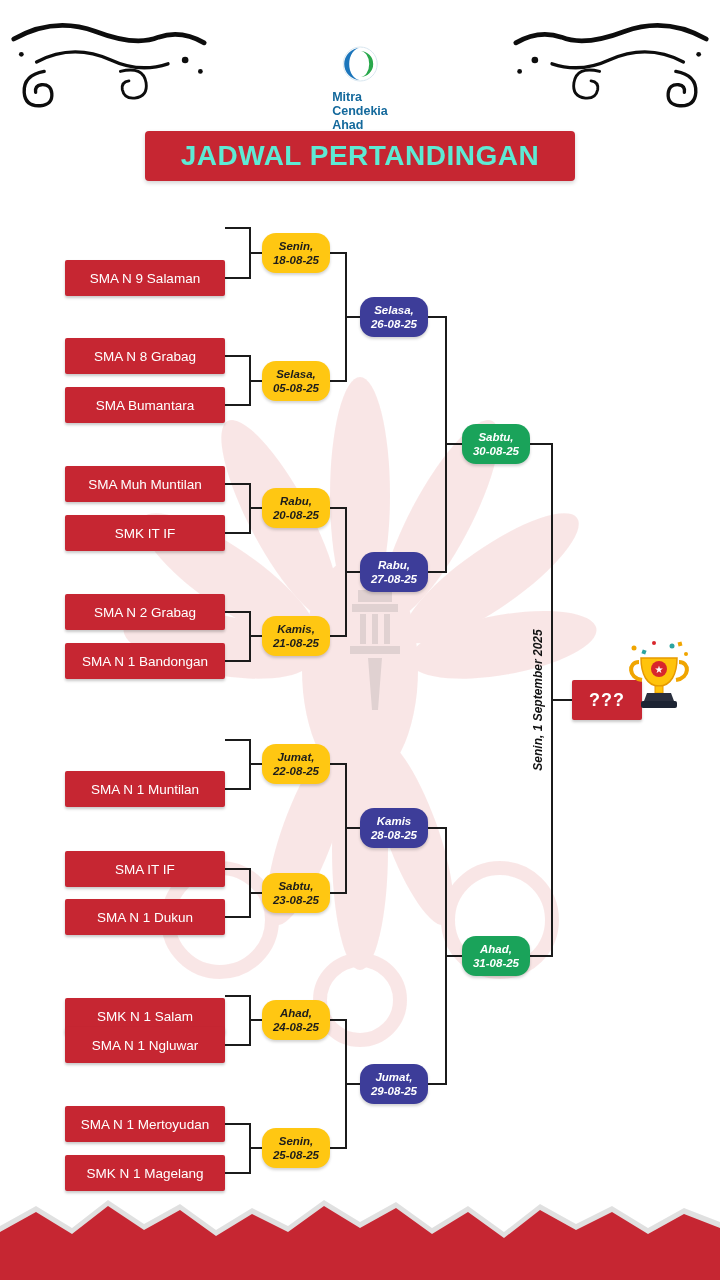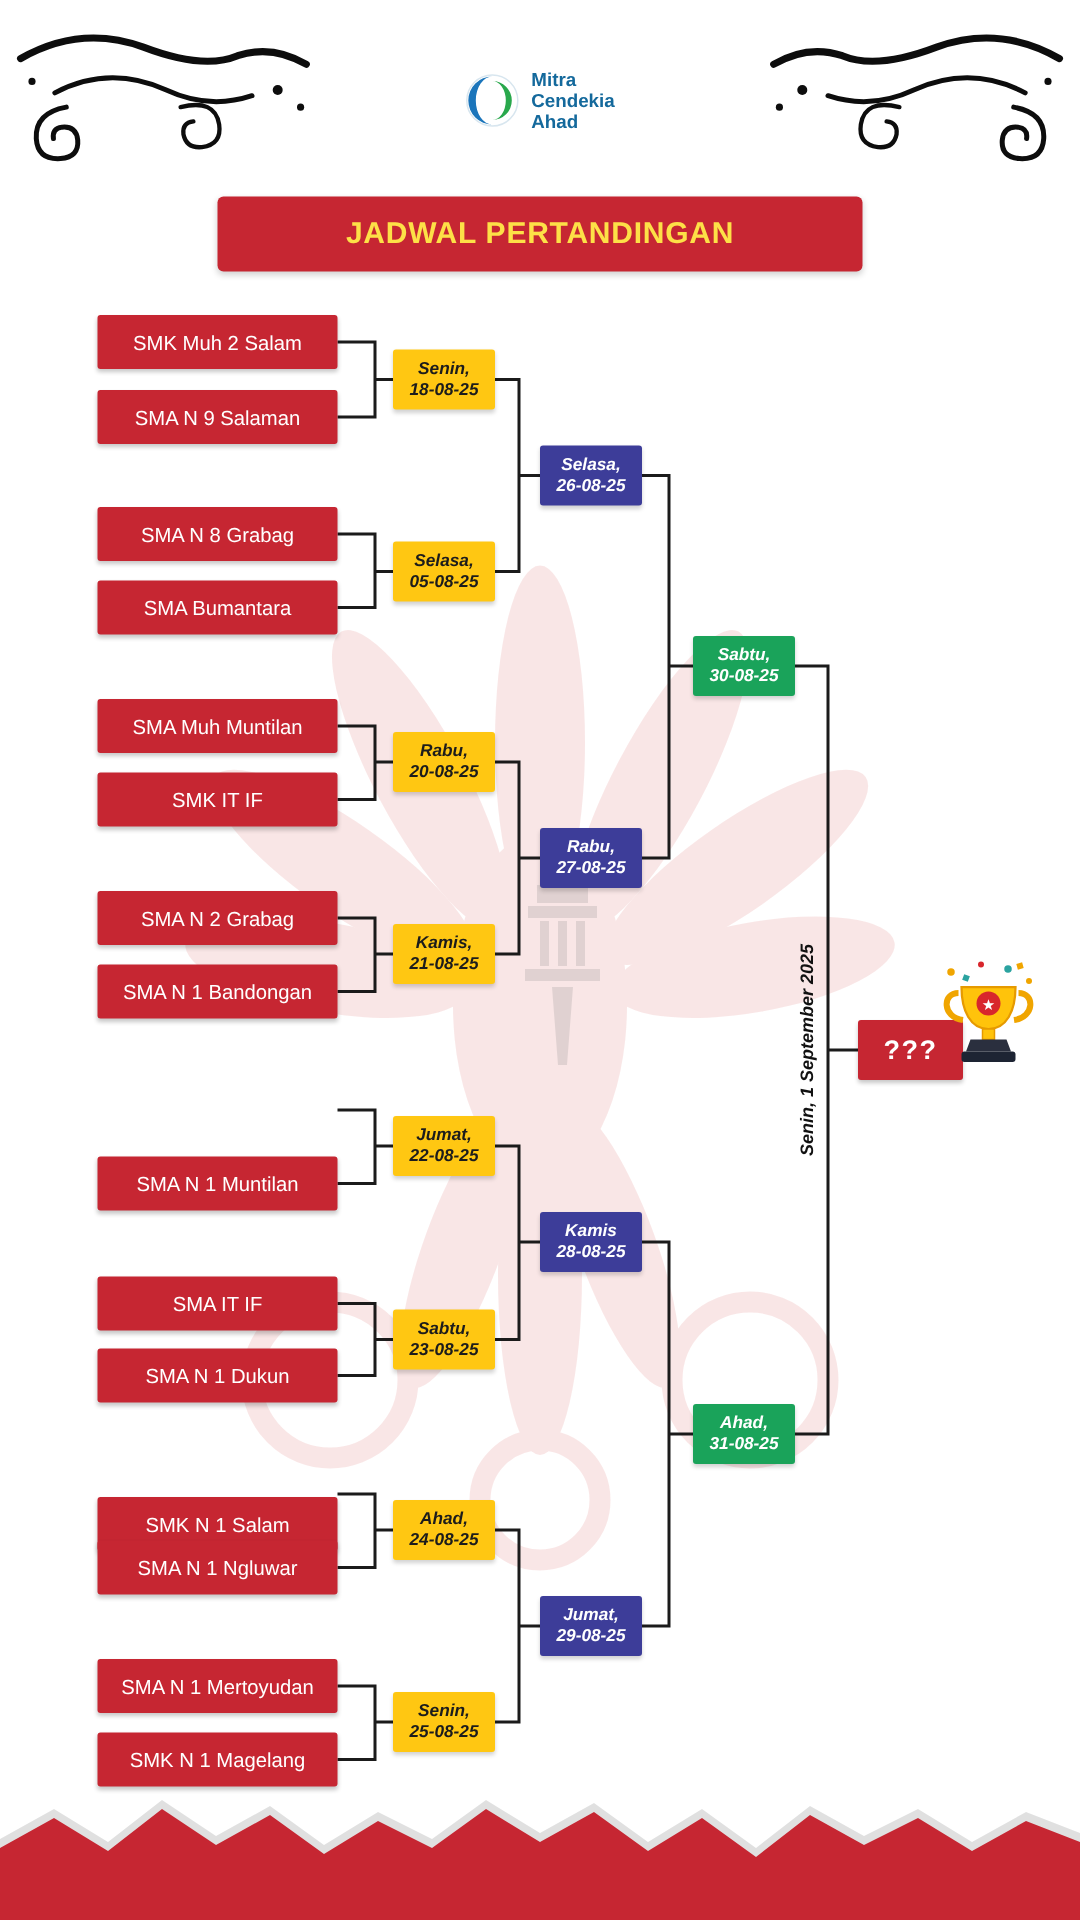--- a/index.html
+++ b/index.html
@@ -18,35 +18,35 @@
   }
   
   .watermark{position:absolute;z-index:0;pointer-events:none;}
   .connectors{position:absolute;left:0;top:0;z-index:2;pointer-events:none;}
   .torn{position:absolute;left:0;bottom:0;z-index:4;pointer-events:none;}
   
   .flourish{position:absolute;top:10px;z-index:3;}
   .flourish.left{left:8px;}
   .flourish.right{right:8px;transform:scaleX(-1);}
   .logo{position:absolute;top:46px;left:50%;transform:translateX(-50%);
-    display:flex;align-items:center;gap:8px;z-index:3;}
+    display:flex;align-items:center;gap:8px;z-index:3;flex-direction:column;}
   .logo-text{display:flex;flex-direction:column;}
   .logo-text span{color:#14699C;font-weight:700;font-size:12.5px;line-height:14px;}
   .banner{position:absolute;left:145px;top:131px;width:430px;height:50px;
     background:var(--red);border-radius:4px;display:flex;align-items:center;
     justify-content:center;z-index:3;box-shadow:0 2px 4px rgba(0,0,0,.18);}
-  .banner h1{margin:1px;color:#fde047;font-size:20px;font-weight:800;letter-spacing:.5px;}
+  .banner h1{margin:1px;color:#5eead4;font-size:28px;font-weight:800;letter-spacing:.5px;}
   
   .team{position:absolute;left:65px;width:160px;height:36px;background:var(--red);
     color:#fff;display:flex;align-items:center;justify-content:center;
     font-size:13.5px;font-weight:500;border-radius:2px;z-index:3;
     box-shadow:0 2px 3px rgba(0,0,0,.22);text-align:center;}
   .date-box{position:absolute;width:68px;height:40px;display:flex;flex-direction:column;
     align-items:center;justify-content:center;font-style:italic;font-size:11.5px;
-    line-height:14px;font-weight:600;border-radius:2px;z-index:3;
+    line-height:14px;font-weight:600;border-radius:14px;z-index:3;
     box-shadow:0 2px 3px rgba(0,0,0,.18);text-align:center;}
   .yellow{left:262px;background:var(--yellow);color:#1c1c1c;}
   .blue{left:360px;background:var(--blue);color:#ffffff;}
   .green{left:462px;background:var(--green);color:#ffffff;}
   .champion{position:absolute;left:572px;top:680px;width:70px;height:40px;
     background:var(--red);color:#fff;display:flex;align-items:center;justify-content:center;
     font-weight:800;font-size:18px;letter-spacing:1px;border-radius:2px;z-index:3;
     box-shadow:0 2px 3px rgba(0,0,0,.22);}
   .final-date{position:absolute;left:461px;top:690px;width:160px;height:20px;
     text-align:center;transform:rotate(-90deg);font-style:italic;font-size:12px;
@@ -165,21 +165,20 @@
       <path d="M330 253 H346 V381 H330 M346 317 H360"></path>
       <path d="M330 508 H346 V636 H330 M346 572 H360"></path>
       <path d="M330 764 H346 V893 H330 M346 828 H360"></path>
       <path d="M330 1020 H346 V1148 H330 M346 1084 H360"></path>
       <path d="M428 317 H446 V572 H428 M446 444 H462"></path>
       <path d="M428 828 H446 V1084 H428 M446 956 H462"></path>
       <path d="M530 444 H552 V956 H530 M552 700 H572"></path>
     </g>
   </svg>
 
-  <div class="team" style="top:210px">SMK Muh 2 Salam</div>
   <div class="team" style="top:260px">SMA N 9 Salaman</div>
   <div class="team" style="top:338px">SMA N 8 Grabag</div>
   <div class="team" style="top:387px">SMA Bumantara</div>
   <div class="team" style="top:515px">SMK IT IF</div>
   <div class="team" style="top:466px">SMA Muh Muntilan</div>
   <div class="team" style="top:594px">SMA N 2 Grabag</div>
   <div class="team" style="top:643px">SMA N 1 Bandongan</div>
   <div class="team" style="top:771px">SMA N 1 Muntilan</div>
   <div class="team" style="top:851px">SMA IT IF</div>
   <div class="team" style="top:899px">SMA N 1 Dukun</div>

